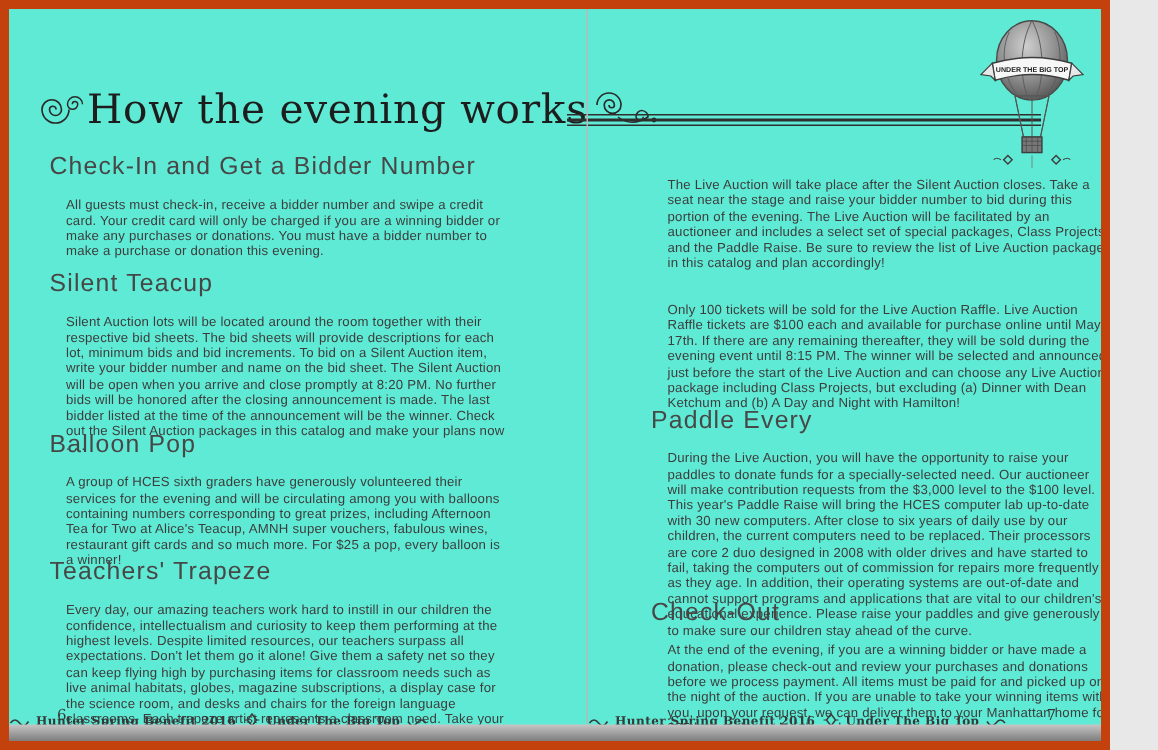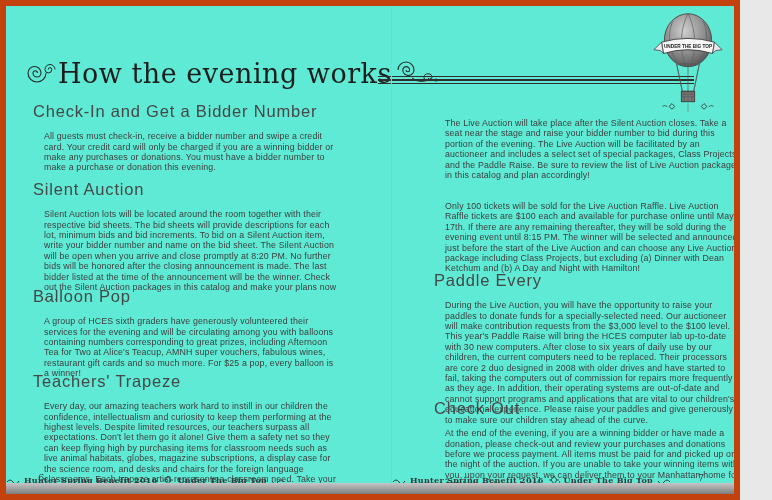--- a/index.html
+++ b/index.html
@@ -108,21 +108,21 @@
       <path d="M18 102 q-3 -2 -5 0 M62 102 q3 -2 5 0" fill="none" stroke="#3d3d3d" stroke-width="0.8"></path>
     </svg>
   </div>
 
   <div class="page-col left">
     <div class="section s1">
       <h2>Check-In and Get a Bidder Number</h2>
       <p>All guests must check-in, receive a bidder number and swipe a credit card. Your credit card will only be charged if you are a winning bidder or make any purchases or donations. You must have a bidder number to make a purchase or donation this evening.</p>
     </div>
     <div class="section s2">
-      <h2>Silent Auction</h2>
+      <h2>Silent Teacup</h2>
       <p>Silent Auction lots will be located around the room together with their respective bid sheets. The bid sheets will provide descriptions for each lot, minimum bids and bid increments. To bid on a Silent Auction item, write your bidder number and name on the bid sheet. The Silent Auction will be open when you arrive and close promptly at 8:20 PM. No further bids will be honored after the closing announcement is made. The last bidder listed at the time of the announcement will be the winner. Check out the Silent Auction packages in this catalog and make your plans now . . .</p>
     </div>
     <div class="section s3">
       <h2>Balloon Pop</h2>
       <p>A group of HCES sixth graders have generously volunteered their services for the evening and will be circulating among you with balloons containing numbers corresponding to great prizes, including Afternoon Tea for Two at Alice's Teacup, AMNH super vouchers, fabulous wines, restaurant gift cards and so much more. For $25 a pop, every balloon is a winner!</p>
     </div>
     <div class="section s4">
       <h2>Teachers' Trapeze</h2>
       <p>Every day, our amazing teachers work hard to instill in our children the confidence, intellectualism and curiosity to keep them performing at the highest levels. Despite limited resources, our teachers surpass all expectations. Don't let them go it alone! Give them a safety net so they can keep flying high by purchasing items for classroom needs such as live animal habitats, globes, magazine subscriptions, a display case for the science room, and desks and chairs for the foreign language classrooms. Each trapeze artist represents a classroom need. Take your pick and let's have them all flying high by the end of the night!</p>
     </div>

